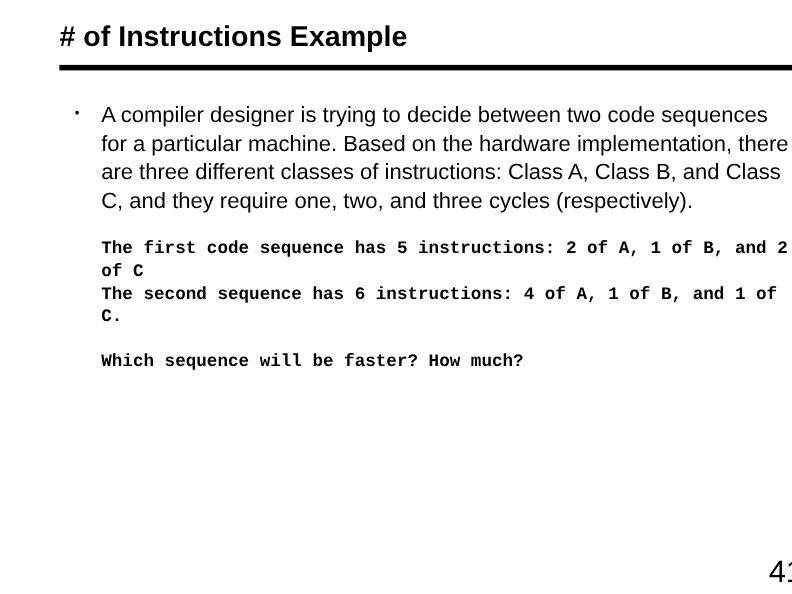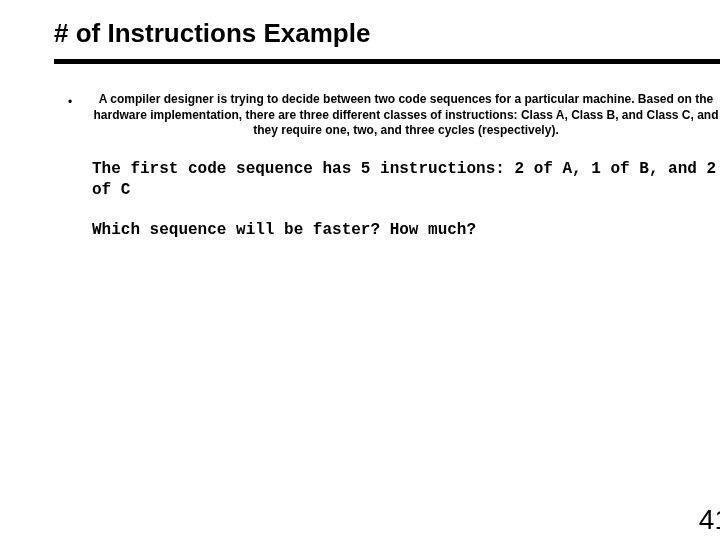--- a/index.html
+++ b/index.html
@@ -38,25 +38,24 @@
     align-items: flex-start;
   }
   .bullet-dot {
     font-size: 12px;
     line-height: 20px;
     width: 24px;
     flex-shrink: 0;
     text-align: left;
   }
   .bullet-text {
-    font-size: 12px;
-    font-weight: bold;
+    font-size: 20px;
+    font-weight: normal;
     line-height: 1.3;
     flex: 1;
-    text-align: center;
   }
   .para {
     margin-bottom: 20px;
   }
   .indent-block {
     margin-left: 24px;
     font-size: 16px;
     font-weight: bold;
     line-height: 1.3;
     font-family: Liberation Mono, monospace;
@@ -78,20 +77,21 @@
 
   <div class="body-area">
 
     <div class="bullet-row para">
       <div class="bullet-dot">•</div>
       <div class="bullet-text">A compiler designer is trying to decide between two code sequences for a particular machine.  Based on the hardware implementation, there are three different classes of instructions:  Class A, Class B, and Class C, and they require one, two, and three cycles (respectively).</div>
     </div>
 
     <div class="indent-block para">
       <div>The first code sequence has 5 instructions:   2 of A, 1 of B, and 2 of C</div>
+      <div>The second sequence has 6 instructions:  4 of A, 1 of B, and 1 of C.</div>
     </div>
 
     <div class="indent-block para">
       <div>Which sequence will be faster?  How much?</div>
     </div>
 
   </div>
 
   <div class="page-num">41</div>
 </div>

